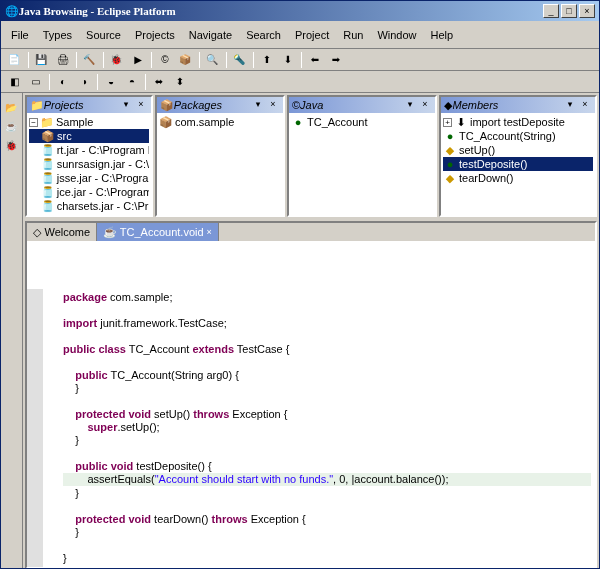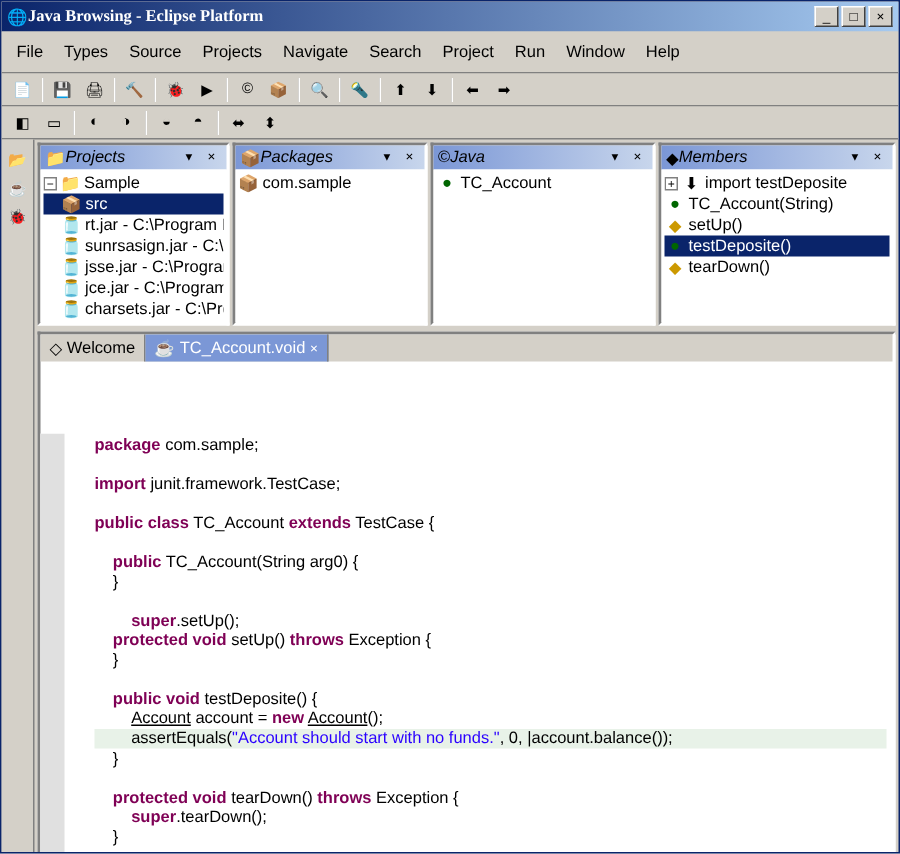--- a/index.html
+++ b/index.html
@@ -234,31 +234,29 @@
         <div class="gutter"></div>
 <div><span class="kw">package</span> com.sample;</div>
 <div>&nbsp;</div>
 <div><span class="kw">import</span> junit.framework.TestCase;</div>
 <div>&nbsp;</div>
 <div><span class="kw">public class</span> TC_Account <span class="kw">extends</span> TestCase {</div>
 <div>&nbsp;</div>
 <div>&nbsp;&nbsp;&nbsp;&nbsp;<span class="kw">public</span> TC_Account(String arg0) {</div>
 <div>&nbsp;&nbsp;&nbsp;&nbsp;}</div>
 <div>&nbsp;</div>
+<div>&nbsp;&nbsp;&nbsp;&nbsp;<span class="kw">protected void</span> setUp() <span class="kw">throws</span> Exception {</div>
 <div>&nbsp;&nbsp;&nbsp;&nbsp;&nbsp;&nbsp;&nbsp;&nbsp;<span class="kw">super</span>.setUp();</div>
-<div>&nbsp;&nbsp;&nbsp;&nbsp;<span class="kw">protected void</span> setUp() <span class="kw">throws</span> Exception {</div>
 <div>&nbsp;&nbsp;&nbsp;&nbsp;}</div>
 <div>&nbsp;</div>
 <div>&nbsp;&nbsp;&nbsp;&nbsp;<span class="kw">public void</span> testDeposite() {</div>
-<div>&nbsp;&nbsp;&nbsp;&nbsp;&nbsp;&nbsp;&nbsp;&nbsp;<u>Account</u> account = <span class="kw">new</span> <u>Account</u>();</div>
 <div class="hl-line">&nbsp;&nbsp;&nbsp;&nbsp;&nbsp;&nbsp;&nbsp;&nbsp;assertEquals(<span class="str">"Account should start with no funds."</span>, 0, |account.balance());</div>
 <div>&nbsp;&nbsp;&nbsp;&nbsp;}</div>
 <div>&nbsp;</div>
 <div>&nbsp;&nbsp;&nbsp;&nbsp;<span class="kw">protected void</span> tearDown() <span class="kw">throws</span> Exception {</div>
-<div>&nbsp;&nbsp;&nbsp;&nbsp;&nbsp;&nbsp;&nbsp;&nbsp;<span class="kw">super</span>.tearDown();</div>
 <div>&nbsp;&nbsp;&nbsp;&nbsp;}</div>
 <div>&nbsp;</div>
 <div>}</div>
       </div>
     </div>
 
     <div class="tasks-area">
       <div class="tasks-title">
           <span>✓</span>
           <span class="pbtn">⚙</span>

